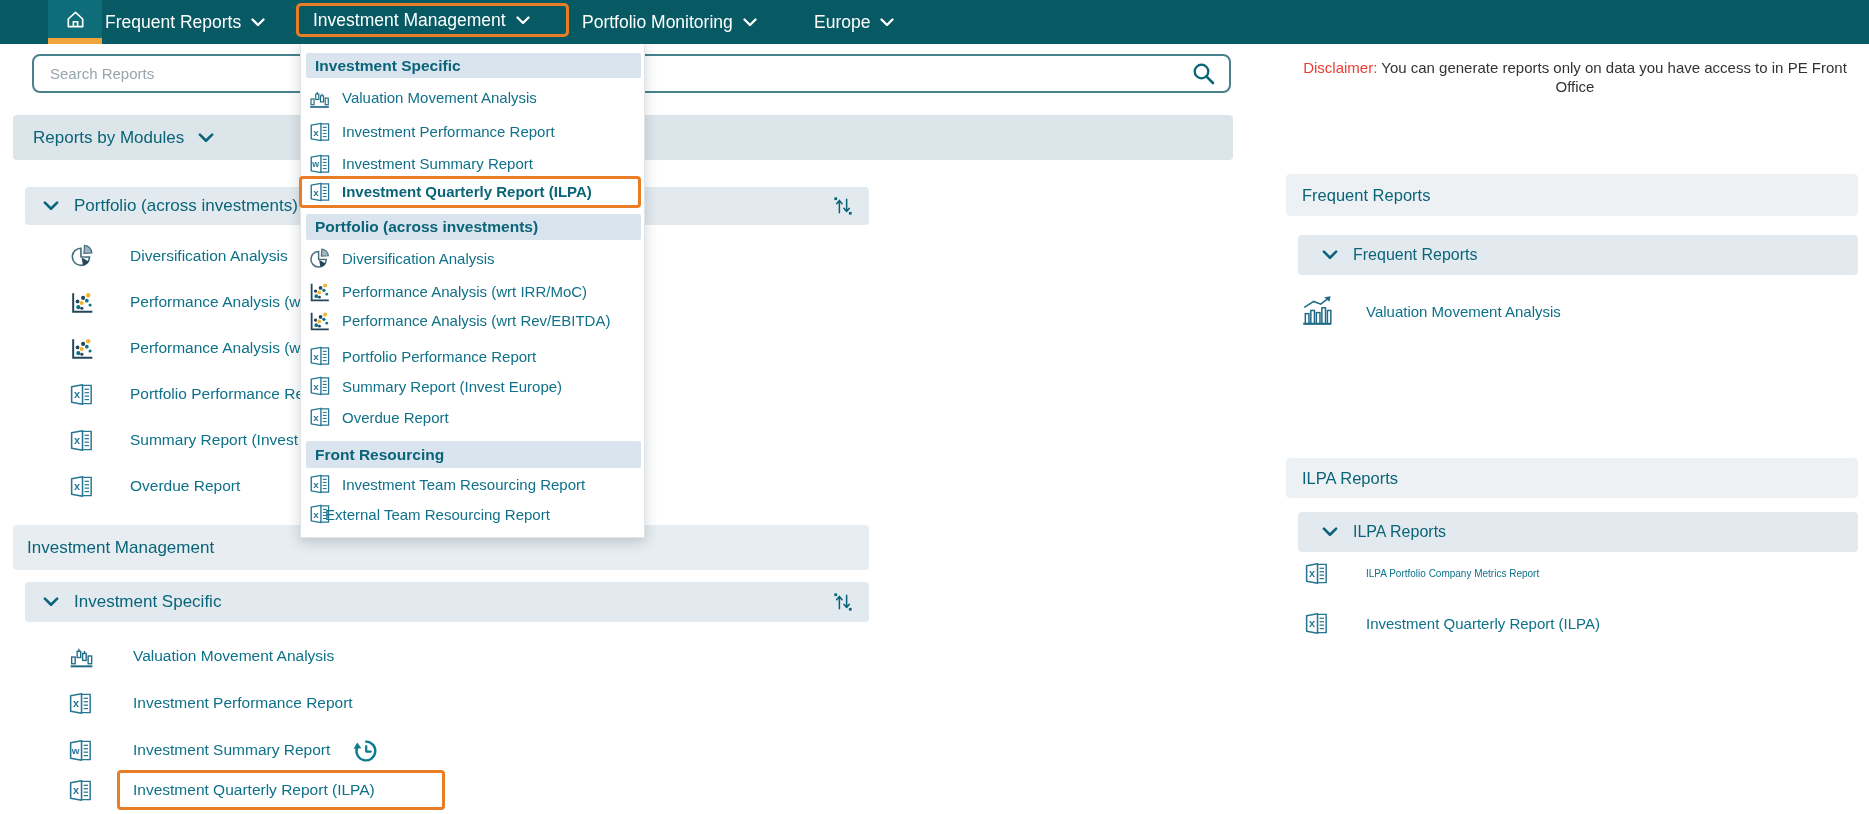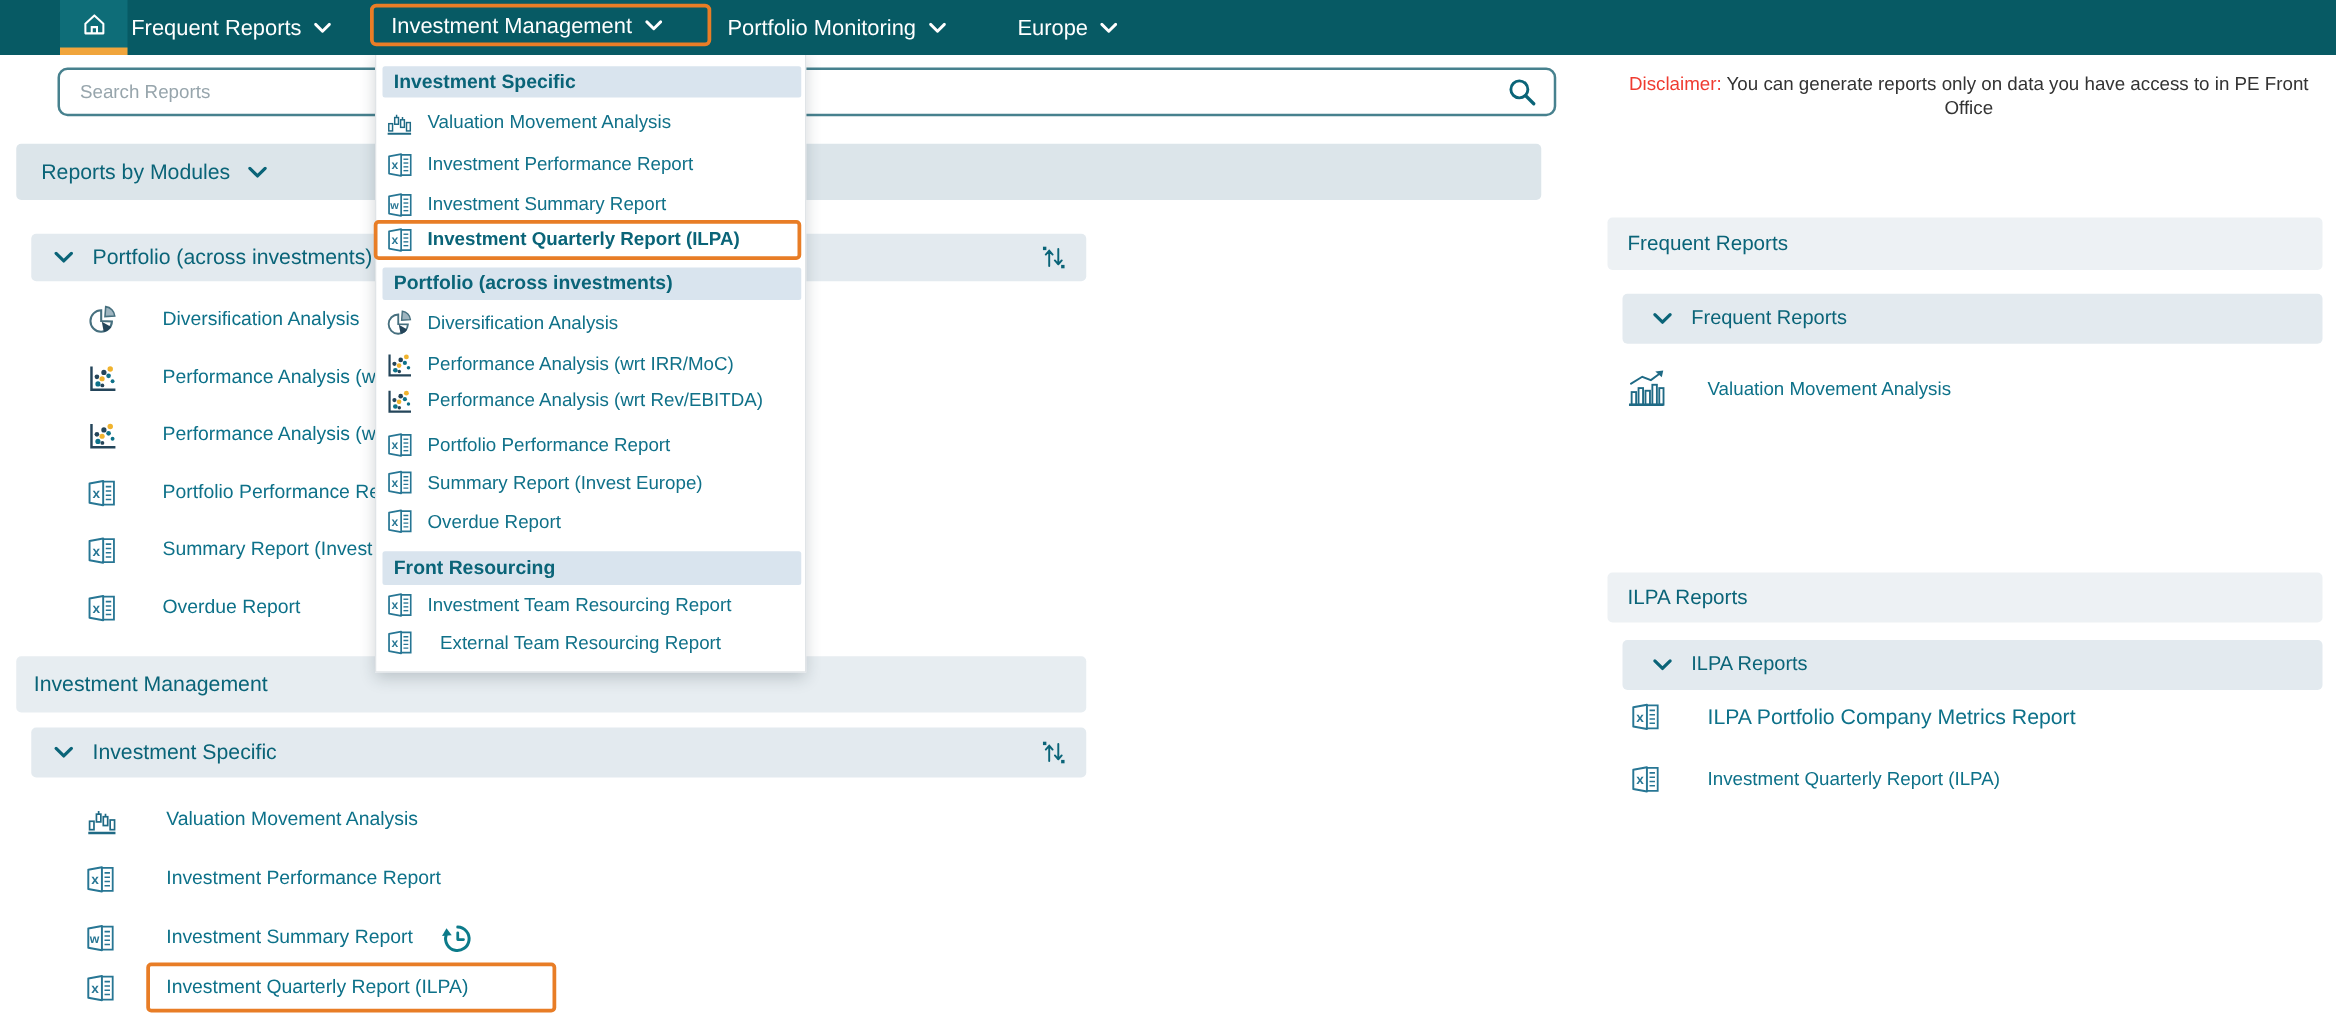--- a/index.html
+++ b/index.html
@@ -9,21 +9,21 @@
 
   
   .nav { position:absolute; left:0; top:0; width:1869px; height:44px; background:#075a64; z-index:60; }
   .home-tile { position:absolute; left:48px; top:0; width:54px; height:44px; background:#0e6d78; display:flex; align-items:center; justify-content:center; padding-bottom:6px; cursor:pointer; }
   .home-tile::after { content:""; position:absolute; left:0; bottom:0; width:100%; height:6px; background:#f0a53c; }
   .nav-item { position:absolute; top:0; height:44px; display:flex; align-items:center; gap:10px; color:#fff; font-size:17.5px; cursor:pointer; white-space:nowrap; }
   .nav-chev { width:14px; height:9px; color:#fff; }
   .nav-box { position:absolute; left:296px; top:3px; width:273px; height:34px; border:3px solid #e87d26; border-radius:5px; display:flex; align-items:center; gap:10px; padding-left:14px; color:#fff; font-size:17.5px; cursor:pointer; white-space:nowrap; }
 
   
-  .search-wrap { position:absolute; left:18px; top:54px; width:1227px; height:39px; z-index:10;padding-left:28px; }
+  .search-wrap { position:absolute; left:4px; top:54px; width:1227px; height:39px; z-index:10;padding-left:28px; }
   .search-input { width:100%; height:100%; border:2px solid #47818e; border-radius:8px; padding:0 44px 0 16px; font-size:15px; color:#333; font-family:"Liberation Sans", sans-serif; outline:none; }
   .search-input::placeholder { color:#97a5ac; }
   .search-ic { position:absolute; right:14px; top:7px; width:26px; height:26px; color:#0a6478; cursor:pointer; }
 
   
   .disclaimer { position:absolute; left:1295px; top:58px; width:560px; text-align:center; font-size:15px; line-height:19px; color:#333; }
   .disclaimer .red { color:#ef3b30; }
 
   
   .bar { position:absolute; display:flex; align-items:center; border-radius:4px; font-weight:normal; color:#0a6478; white-space:nowrap; }
@@ -288,21 +288,21 @@
   </div>
   <div class="bar grp" style="left:1298px; top:512px; width:560px; height:40px; font-size:16px; padding-left:24px;">
     <svg class="chev-teal">
         <use href="#i-chev"></use>
       </svg>
     <span>ILPA Reports</span>
   </div>
   <svg class="abs ic" style="left:1303px; top:560px;" width="27" height="27">
       <use href="#i-excel"></use>
     </svg>
-  <span class="abs item-label lh32" style="left:1366px; top:558px; font-size:17px;">ILPA Portfolio Company Metrics Report</span>
+  <span class="abs item-label lh32" style="left:1366px; top:558px; font-size:10px;">ILPA Portfolio Company Metrics Report</span>
   <svg class="abs ic" style="left:1303px; top:610px;" width="27" height="27">
       <use href="#i-excel"></use>
     </svg>
   <span class="abs item-label lh32" style="left:1366px; top:608px; font-size:15px;">Investment Quarterly Report (ILPA)</span>
 
   <div class="dropdown">
 
     <div class="dd-header" style="top:11px; height:25px;">
       <span>Investment Specific</span>
     </div>
@@ -367,17 +367,17 @@
     </div>
 
     <svg class="abs ic" style="left:7px; top:430px;" width="24" height="24">
         <use href="#i-excel"></use>
       </svg>
     <span class="abs dd-label lh26" style="left:41px; top:430px;">Investment Team Resourcing Report</span>
 
     <svg class="abs ic" style="left:7px; top:460px;" width="24" height="24">
         <use href="#i-excel"></use>
       </svg>
-    <span class="abs dd-label lh26" style="left:51px; top:460px;text-align:center;">External Team Resourcing Report</span>
+    <span class="abs dd-label lh26" style="left:24px; top:460px;text-align:center;">External Team Resourcing Report</span>
 
   </div>
 
 </div>
 
 </body></html>

